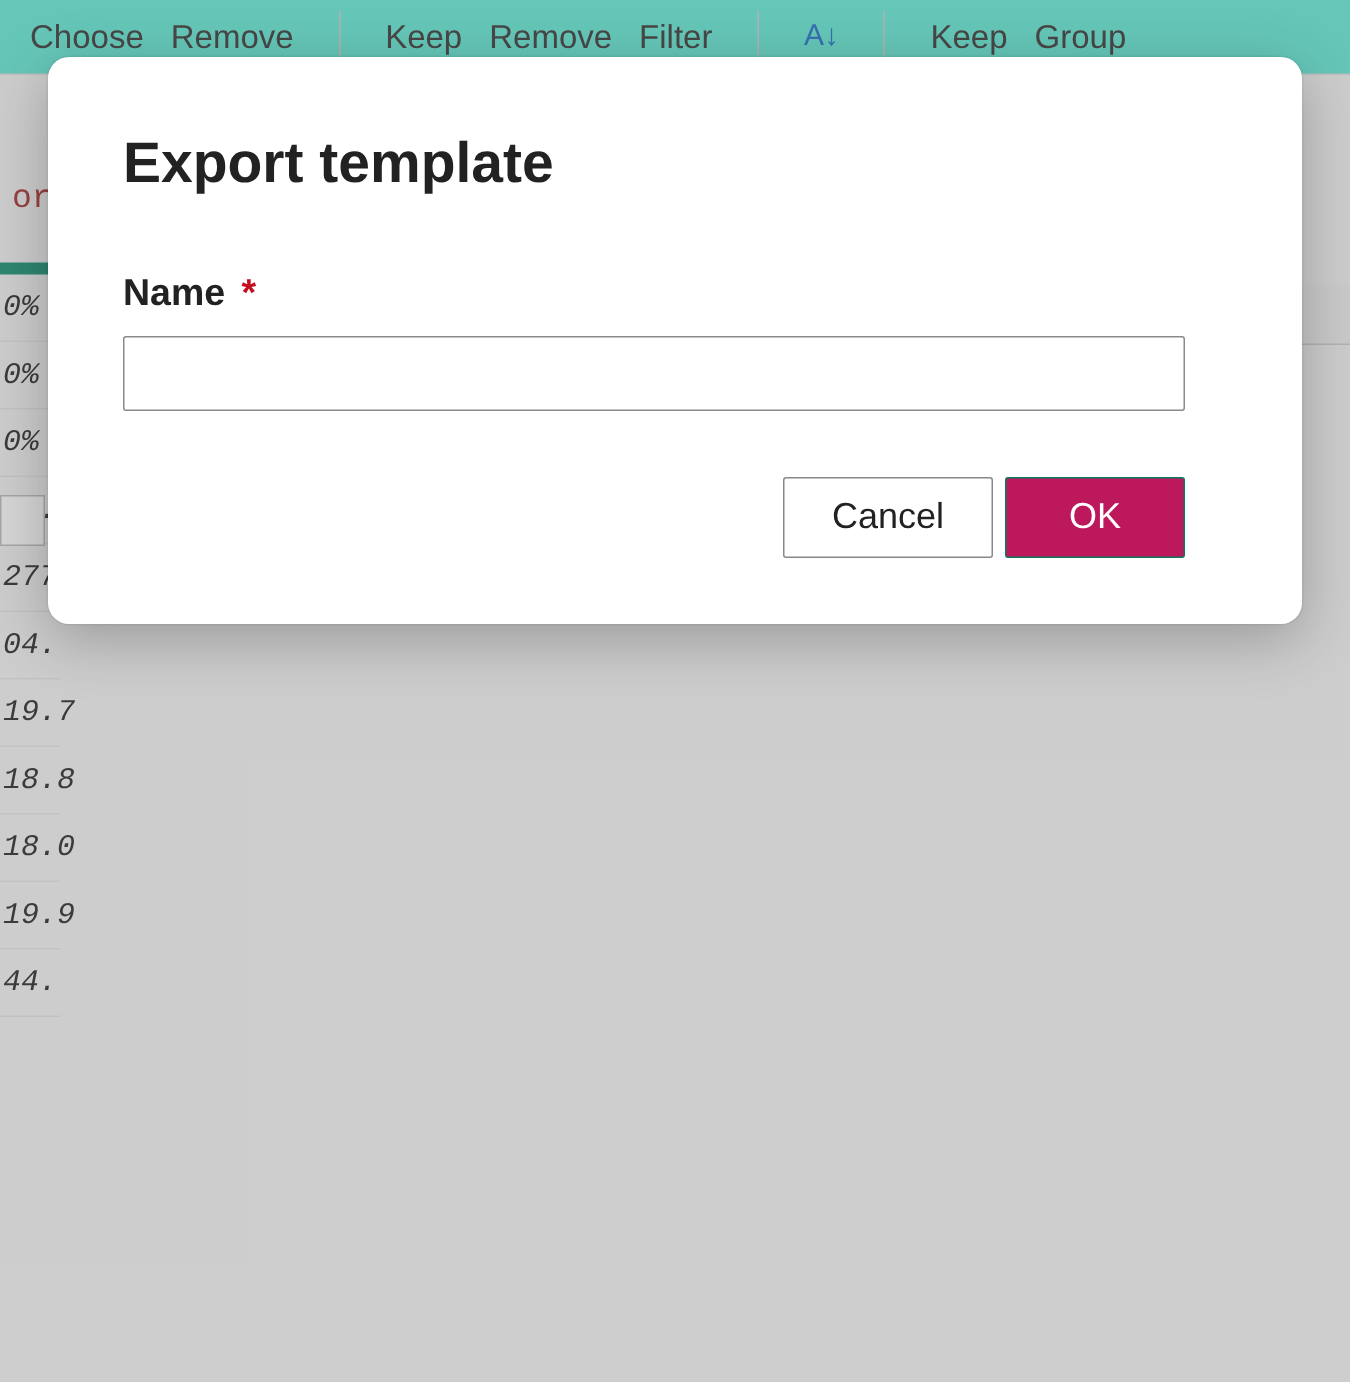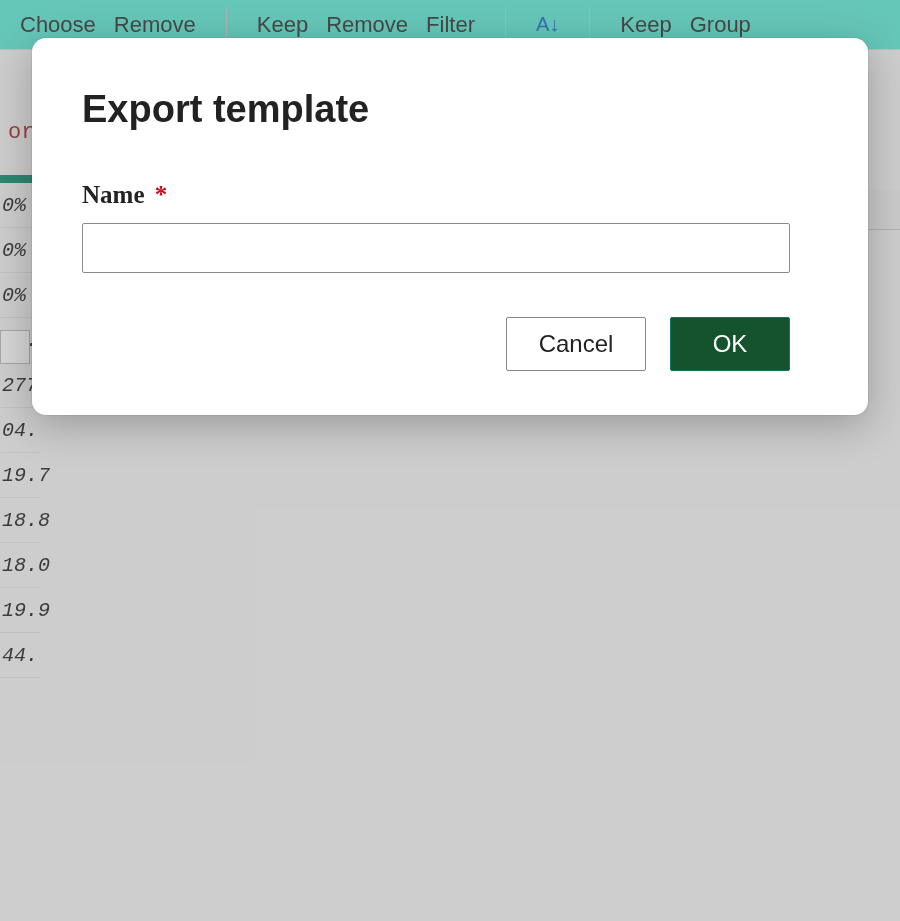--- a/index.html
+++ b/index.html
@@ -125,21 +125,20 @@
       font-weight: 700;
       color: #222;
       margin-bottom: 50px;
     }
     .form-label {
       font-size: 25px;
       font-weight: 600;
       color: #222;
       margin-bottom: 14px;
       display: block;
-      font-family: Liberation Serif, serif;
     }
     .required-star {
       color: #c50f1f;
       margin-left: 4px;
     }
     .text-input {
       width: 100%;
       height: 50px;
       border: 1px solid #8a8a8a;
       border-radius: 2px;
@@ -158,39 +157,39 @@
       font-family: inherit;
       resize: none;
       background: #fff;
     }
     .field-block {
       margin-bottom: 36px;
     }
     .button-row {
       display: flex;
       justify-content: flex-end;
-      gap: 24px;
+      gap: 8px;
       margin-top: 44px;
     }
     .btn {
       min-width: 140px;
       height: 54px;
       font-size: 24px;
       font-family: inherit;
       border-radius: 2px;
       cursor: pointer;
       padding: 0 28px;
     }
     .btn-secondary {
       background: #ffffff;
       border: 1px solid #888;
       color: #222;
     }
     .btn-primary {
-      background: #14532d;
+      background: #be185d;
       border: 1px solid #0a7a5f;
       color: #ffffff;
       min-width: 120px;
     }
   </style>
 </head>
 <body>
 
 <div class="bg-toolbar">
   <div class="tb-group">

